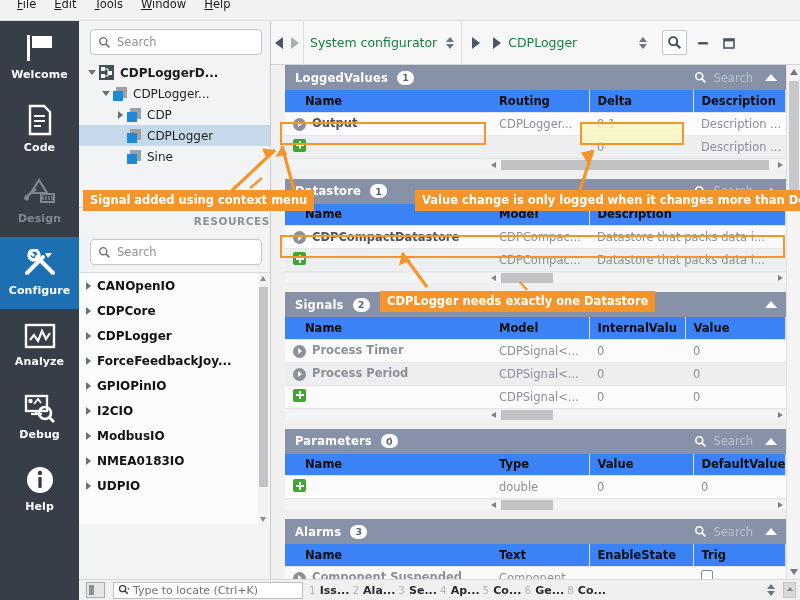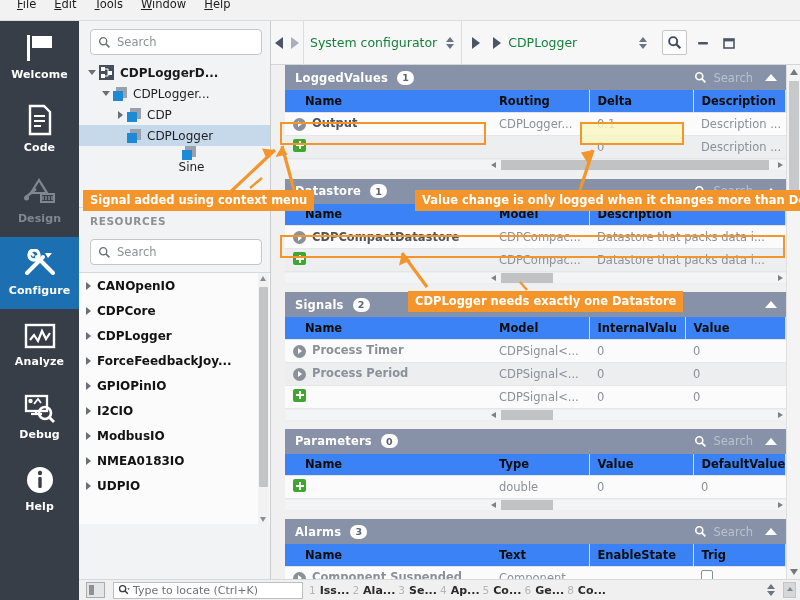--- a/index.html
+++ b/index.html
@@ -78,20 +78,21 @@
   .ico-comp .fg { position: absolute; left: 0px; top: 4px; width: 10px; height: 10px; background: #1c8ad6; }
   .ico-root { width: 15px; height: 15px; background: #45505c; flex: 0 0 auto; margin-right: 6px; position: relative; }
   .tname { font-weight: bold; color: #1a1a1a; }
   .tname.norm { font-weight: normal; color: #1f1f1f; }
 
   .res-hdr {
     padding: 7px 0 4px 11px;
     font-size: 10.5px; font-weight: bold; color: #8d9094;
     letter-spacing: .6px;
     border-top: 1px solid #d7d9db;
+    text-align: right;
   }
   #reslist {
     position: relative;
     height: 252px;
     background: #fbfbfb;
     border-top: 1px solid #d7d9db;
     overflow: hidden;
   }
   .rrow { height: 25px; display: flex; align-items: center; font-size: 12px; cursor: default; }
   .rrow .rcaret { width: 18px; display:flex; align-items:center; justify-content:center; flex: 0 0 auto;}
@@ -406,21 +407,21 @@
         <span class="tname norm">CDP</span>
       </div>
       <div class="trow sel" style="padding-left: 34px;">
         <span class="tw"></span>
         <span class="ico-comp">
           <span class="bg"></span>
           <span class="fg"></span>
         </span>
         <span class="tname norm">CDPLogger</span>
       </div>
-      <div class="trow" style="padding-left: 34px; flex-direction: column;">
+      <div class="trow" style="padding-left: 34px;">
         <span class="tw"></span>
         <span class="ico-comp">
           <span class="bg"></span>
           <span class="fg"></span>
         </span>
         <span class="tname norm">Sine</span>
       </div>
     </div>
   <div class="res-hdr">RESOURCES</div>
   <div class="searchbox">
@@ -870,13 +871,13 @@
   <path d="M250,188 L262,178" stroke="#f3952a" stroke-width="2.4" fill="none"></path>
   <path d="M527,290 L520,282" stroke="#f3952a" stroke-width="2.4" fill="none"></path>
 </svg>
 
 <div class="hl" style="left:280px; top:122px; width:206px; height:23px;"></div>
 <div class="hl filled" style="left:580px; top:122px; width:104px; height:23px;"></div>
 <div class="hl" style="left:280px; top:235px; width:505px; height:23px;"></div>
 
 <div class="anno" style="left:83px; top:190px;">Signal added using context menu</div>
 <div class="anno" style="left:415px; top:190px;">Value change is only logged when it changes more than Delta</div>
-<div class="anno" style="left:408px; top:291px;">CDPLogger needs exactly one Datastore</div>
+<div class="anno" style="left:380px; top:291px;">CDPLogger needs exactly one Datastore</div>
 
 </body></html>

